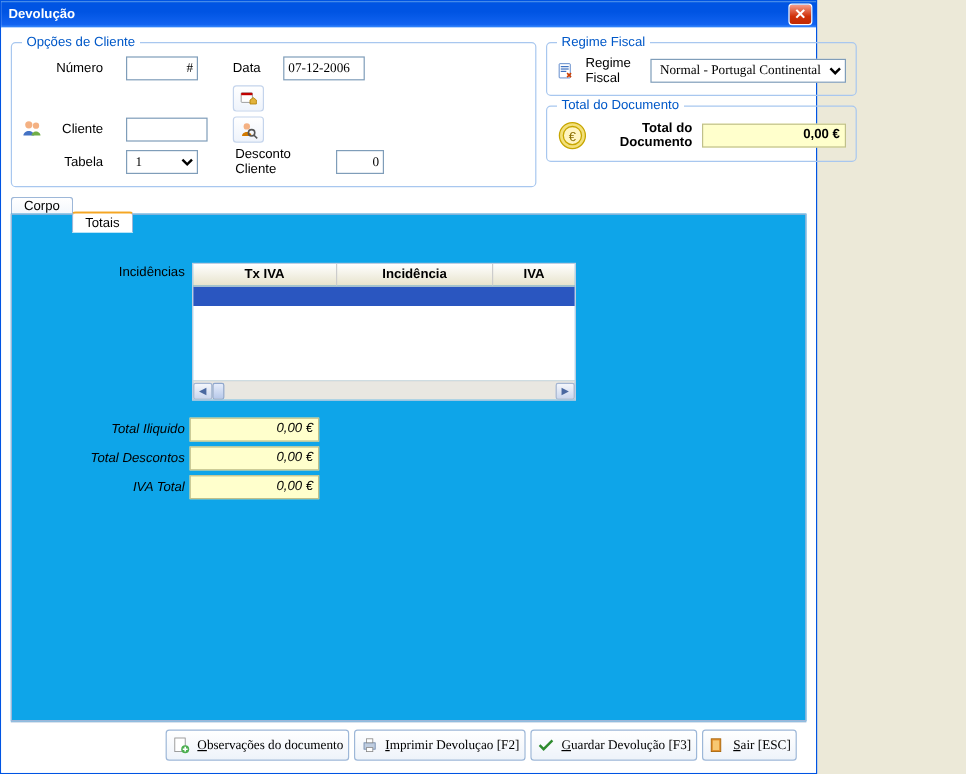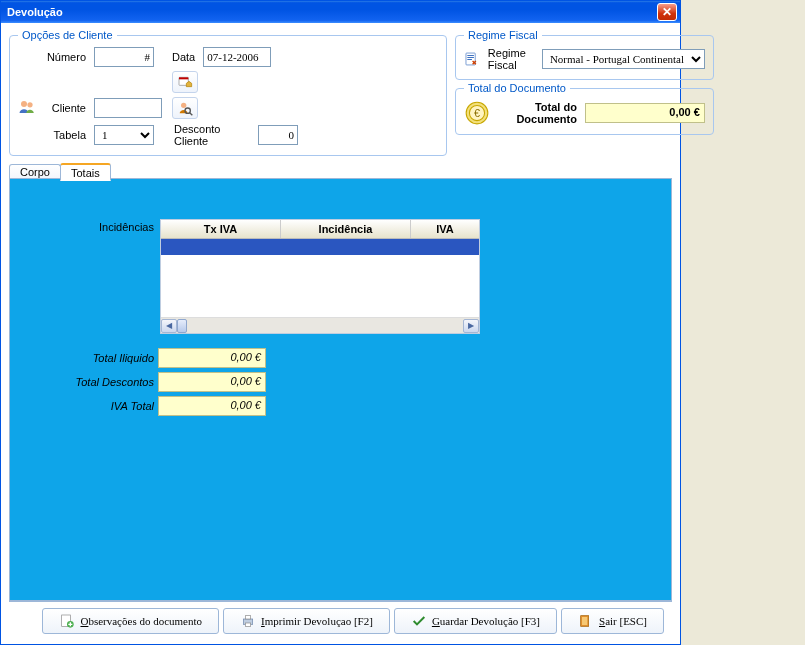--- a/index.html
+++ b/index.html
@@ -131,21 +131,21 @@
     cursor: pointer;
     color: #000;
     position: relative;
     top: 1px;
   }
   .tab.active {
     background: #fff;
     border-top: 2px solid #f5a623;
     font-weight: normal;
     z-index: 2;
-    top: 3px;
+    top: 16px;
     padding-top: 2px;
     border-bottom: 1px solid #fff;
   }
   .tabpage {
     border: 1px solid #9db7d8;
     flex: 1;
     padding: 40px 12px 12px 12px;
     background: #0ea5e9;
     position: relative;
   }
@@ -224,21 +224,21 @@
     padding: 6px 8px;
     display: flex;
     justify-content: flex-end;
     gap: 4px;
     background: #fff;
   }
   .btn {
     border: 1px solid #9db7d8;
     border-radius: 3px;
     background: linear-gradient(to bottom, #fff, #eef3fa);
-    padding: 4px 16px;
+    padding: 4px 4px;
     font: 11px Tahoma;
     cursor: pointer;
     display: flex;
     align-items: center;
     gap: 5px;
   }
   .btn u { text-decoration: underline; }
 </style>
 </head>
 <body>
@@ -257,21 +257,21 @@
 
         <div style="display:flex; gap:4px;">
           <div style="width:18px; display:flex; align-items:center; justify-content:center; padding-top:20px;">
             <svg class="icon-svg" viewBox="0 0 24 24" style="width:22px;height:22px">
               <circle cx="8" cy="8" r="4" fill="#f4b183"></circle>
               <path d="M2 20c0-3 3-5 6-5s6 2 6 5" fill="#4472c4"></path>
               <circle cx="16" cy="9" r="3.5" fill="#f4b183"></circle>
               <path d="M11 20c0-2.5 2.5-4.5 5-4.5s5 2 5 4.5" fill="#70ad47"></path>
             </svg>
           </div>
-          <div style="flex:1; display:grid; grid-template-columns:46px 70px auto 1fr; gap:4px 8px; align-items:center;">
+          <div style="flex:1; display:grid; grid-template-columns:46px 70px auto 1fr; gap:4px 19px; align-items:center;">
             <div class="lbl">Número</div>
             <input type="text" class="numero-input" value="#" style="">
 
             <div class="lbl">Data</div>
             <input type="text" class="data-input" value="07-12-2006" style="">
             <div style="grid-column:3/5">
               <div class="icon-btn">
                 <svg class="icon-svg" viewBox="0 0 24 24">
                   <rect x="3" y="5" width="14" height="12" rx="1" fill="#fff" stroke="#888"></rect>
                   <rect x="3" y="5" width="14" height="3" fill="#c00000"></rect>

